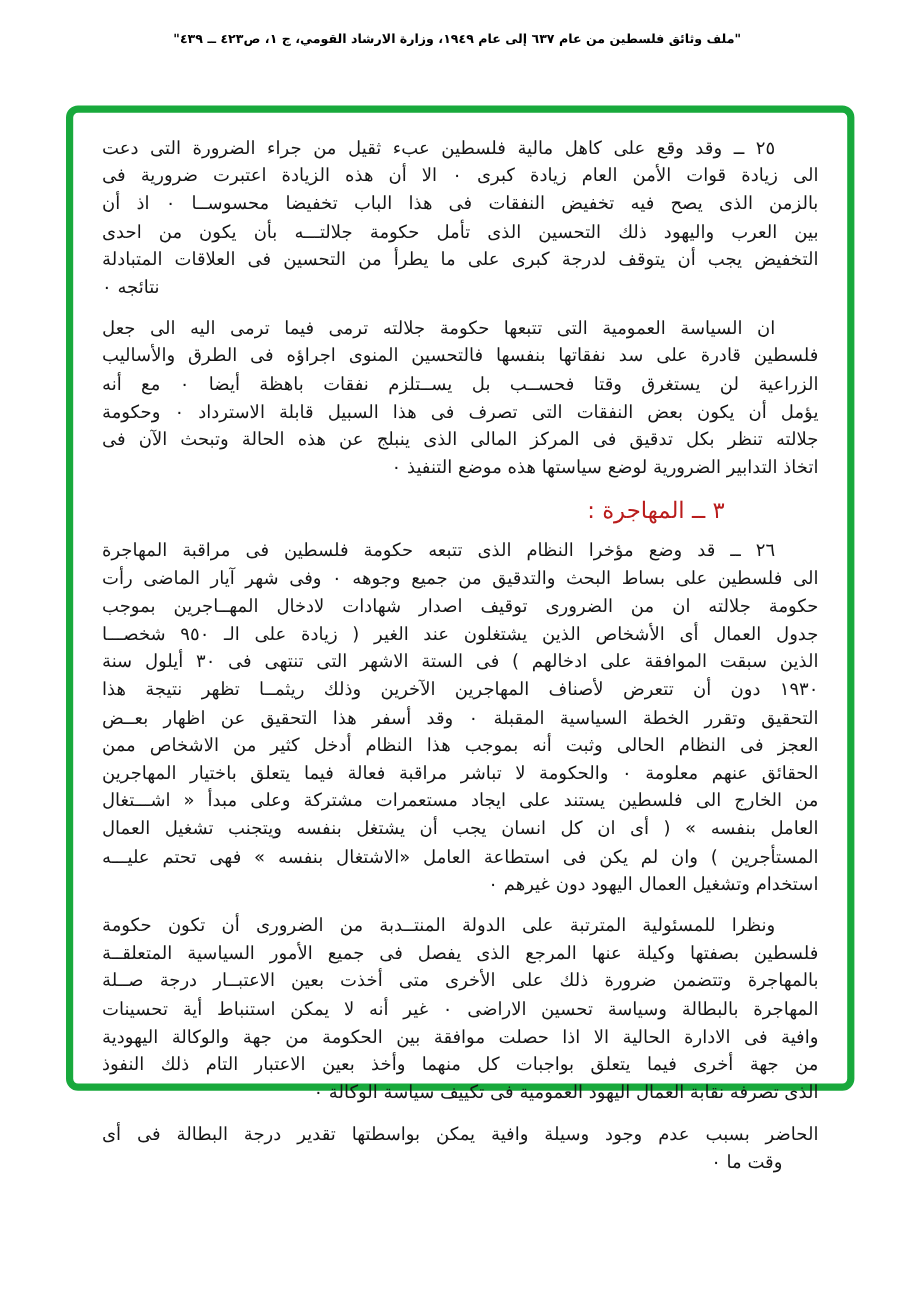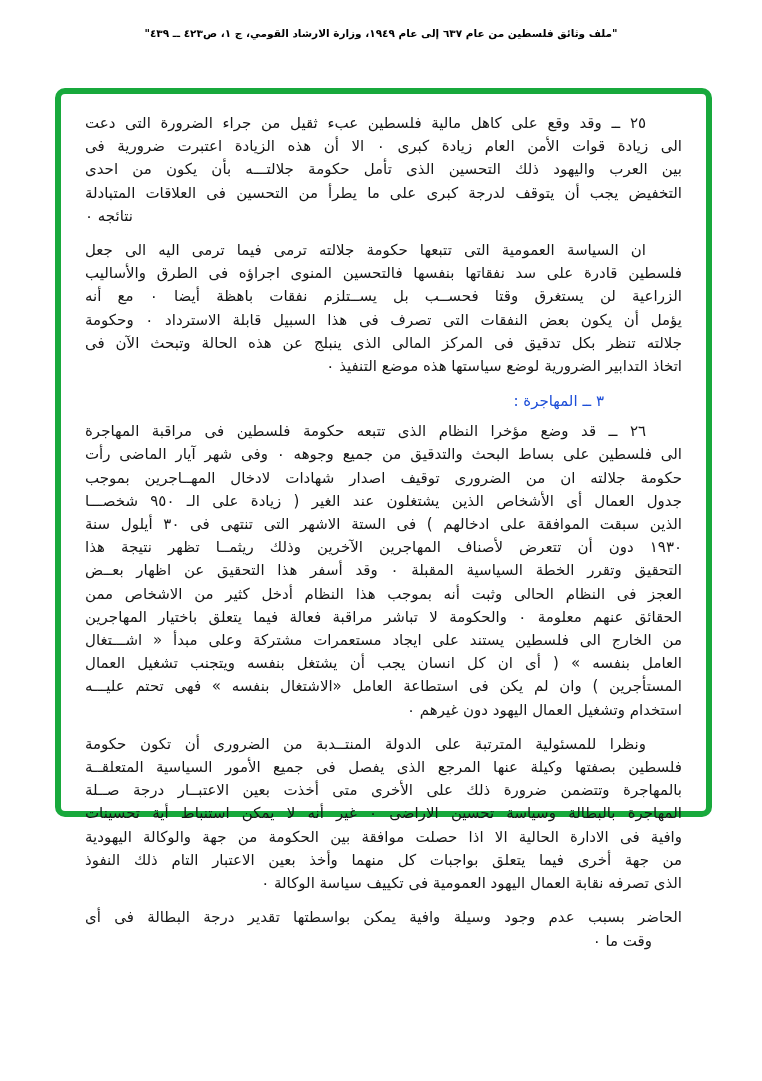--- a/index.html
+++ b/index.html
@@ -4,49 +4,50 @@
 <style>
   html,body{margin:0;padding:0;}
   body{
     width:762px;height:1081px;position:relative;background:#ffffff;
     font-family:"DejaVu Sans", sans-serif;color:#151515;overflow:hidden;
   }
   .header{direction:rtl;text-align:center;padding-top:16px;}
   .doc-title{font-size:17px;font-weight:bold;color:#000;}
   .doc-source{font-size:10.5px;font-weight:bold;color:#000;margin-top:11px;letter-spacing:0;}
   .frame{
-    position:absolute;left:55px;top:88px;width:657px;height:729px;
+    position:absolute;left:55px;top:88px;width:657px;height:821px;
     box-sizing:border-box;border:6px solid #18a93c;border-radius:10px;background:#fff;
   }
   .content{direction:rtl;padding:18px 24px 0 24px;}
   .line{
     font-size:15px;line-height:23.2px;color:#161616;
     text-align:justify;text-align-last:justify;
   }
   .line.first{padding-right:36px;}
   .line.last-r{text-align-last:right;}
   .line.last-l{text-align-last:left;}
   .para{margin-bottom:11px;}
   .heading{
     direction:rtl;text-align:right;padding-right:78px;
-    font-size:15px;color:#1d4ed8;margin:14px 0 10px 0;
+    font-size:19px;color:#b91c1c;margin:14px 0 10px 0;
   }
 </style>
 </head>
 <body>
 
 <div class="header">
   <div class="doc-source">"ملف وثائق فلسطين من عام ٦٣٧ إلى عام ١٩٤٩، وزارة الارشاد القومي، ج ١، ص٤٢٣ ــ ٤٣٩"</div>
 </div>
 
 <div class="frame" style="border-color: rgb(24, 169, 60);">
   <div class="content">
       <div class="para">
         <div class="line first">٢٥ ــ وقد وقع على كاهل مالية فلسطين عبء ثقيل من جراء الضرورة التى دعت</div>
         <div class="line">الى زيادة قوات الأمن العام زيادة كبرى ٠ الا أن هذه الزيادة اعتبرت ضرورية فى</div>
+        <div class="line">بالزمن الذى يصح فيه تخفيض النفقات فى هذا الباب تخفيضا محسوســا ٠ اذ أن</div>
         <div class="line">بين العرب واليهود ذلك التحسين الذى تأمل حكومة جلالتـــه بأن يكون من احدى</div>
         <div class="line">التخفيض يجب أن يتوقف لدرجة كبرى على ما يطرأ من التحسين فى العلاقات المتبادلة</div>
         <div class="line last-l">نتائجه ٠</div>
       </div>
       <div class="para">
         <div class="line first">ان السياسة العمومية التى تتبعها حكومة جلالته ترمى فيما ترمى اليه الى جعل</div>
         <div class="line">فلسطين قادرة على سد نفقاتها بنفسها فالتحسين المنوى اجراؤه فى الطرق والأساليب</div>
         <div class="line">الزراعية لن يستغرق وقتا فحســب بل يســتلزم نفقات باهظة أيضا ٠ مع أنه</div>
         <div class="line">يؤمل أن يكون بعض النفقات التى تصرف فى هذا السبيل قابلة الاسترداد ٠ وحكومة</div>
         <div class="line">جلالته تنظر بكل تدقيق فى المركز المالى الذى ينبلج عن هذه الحالة وتبحث الآن فى</div>

